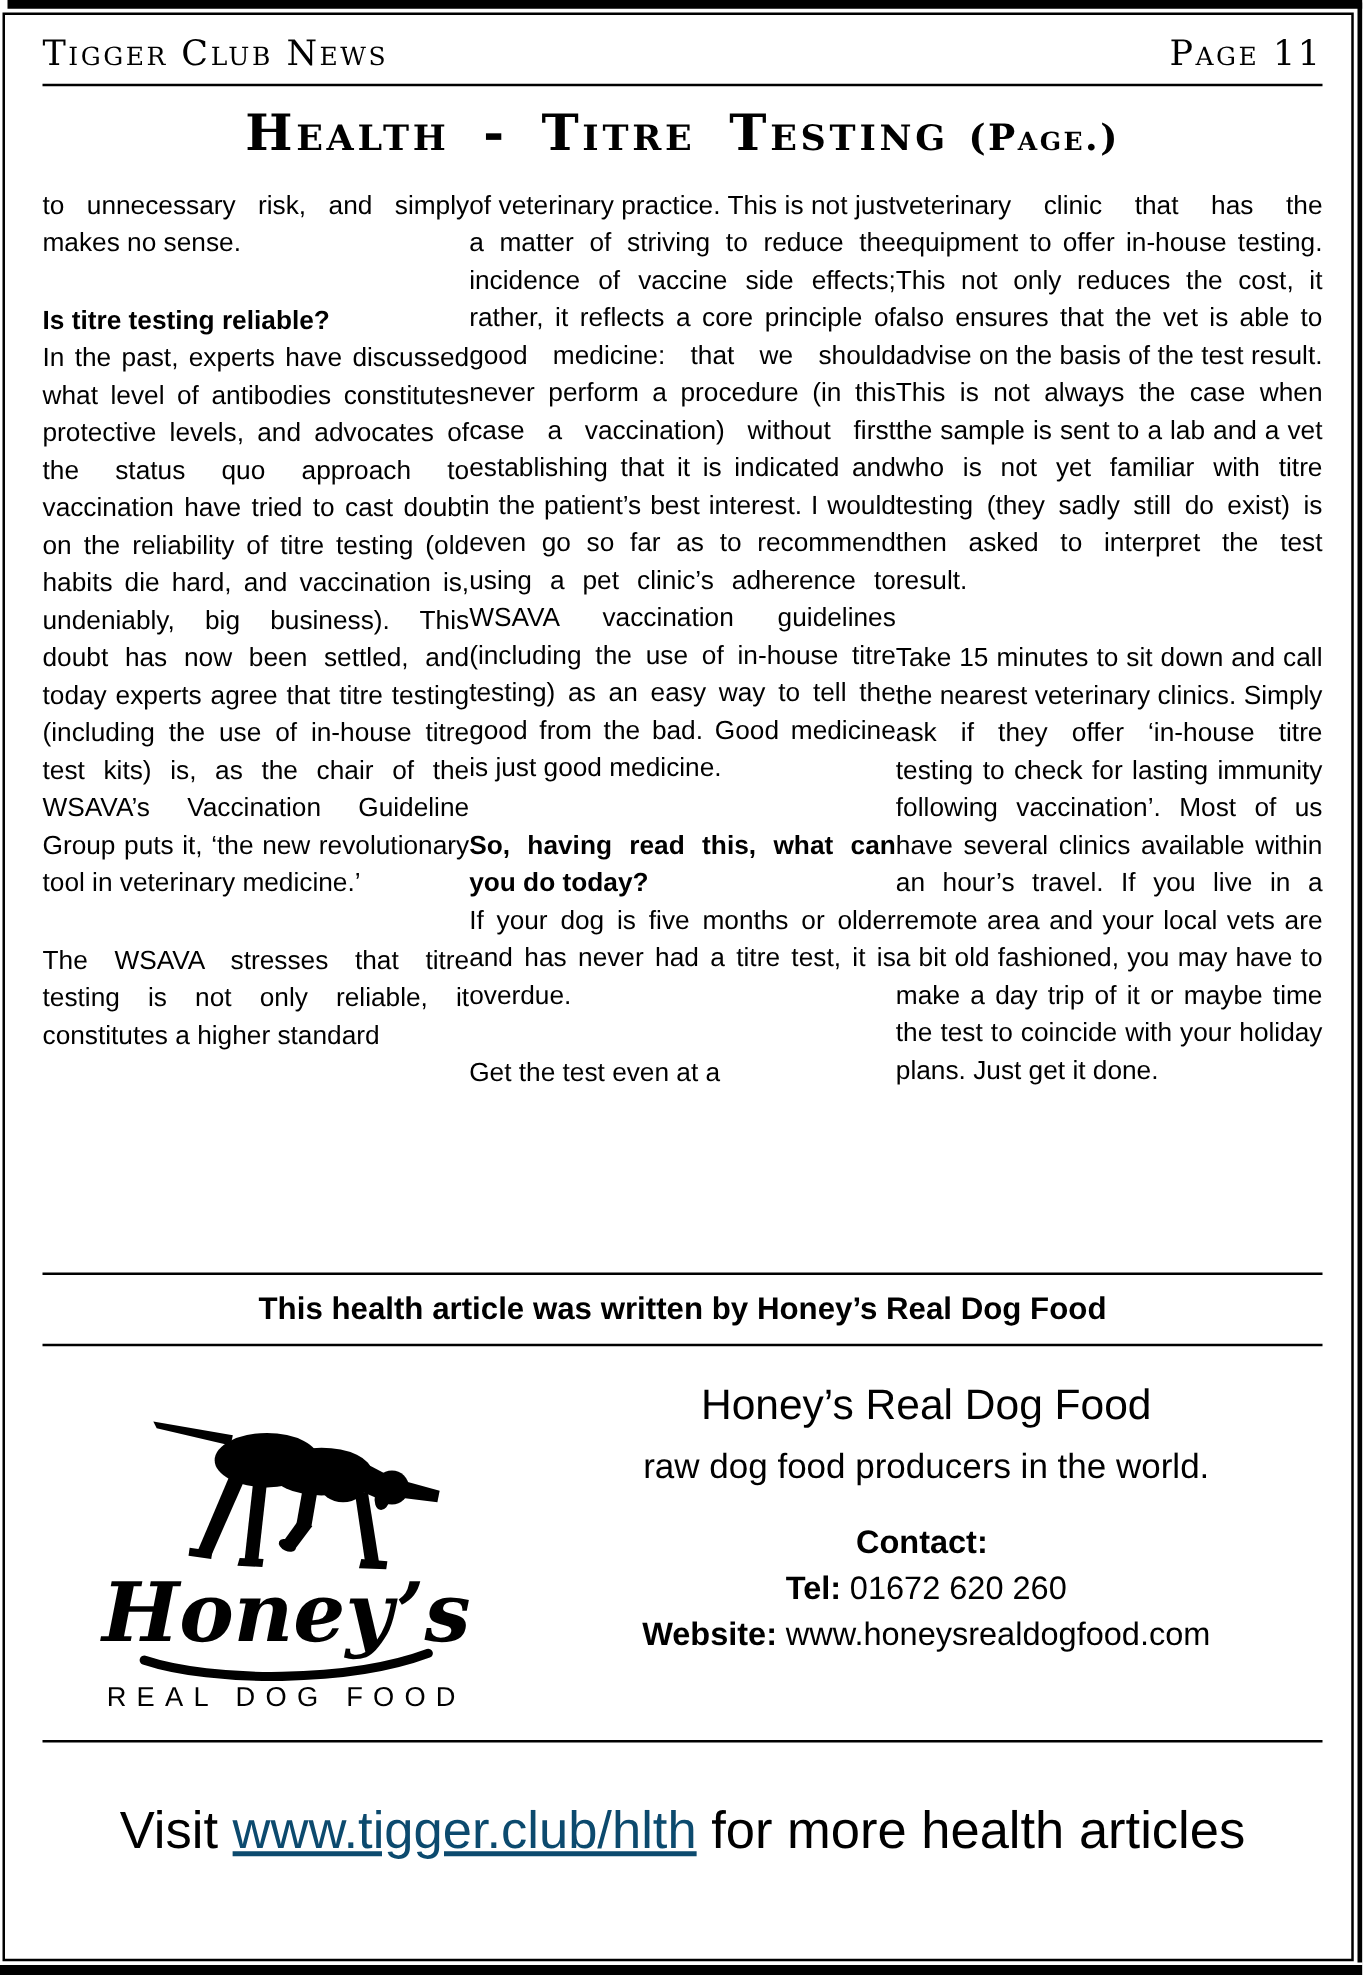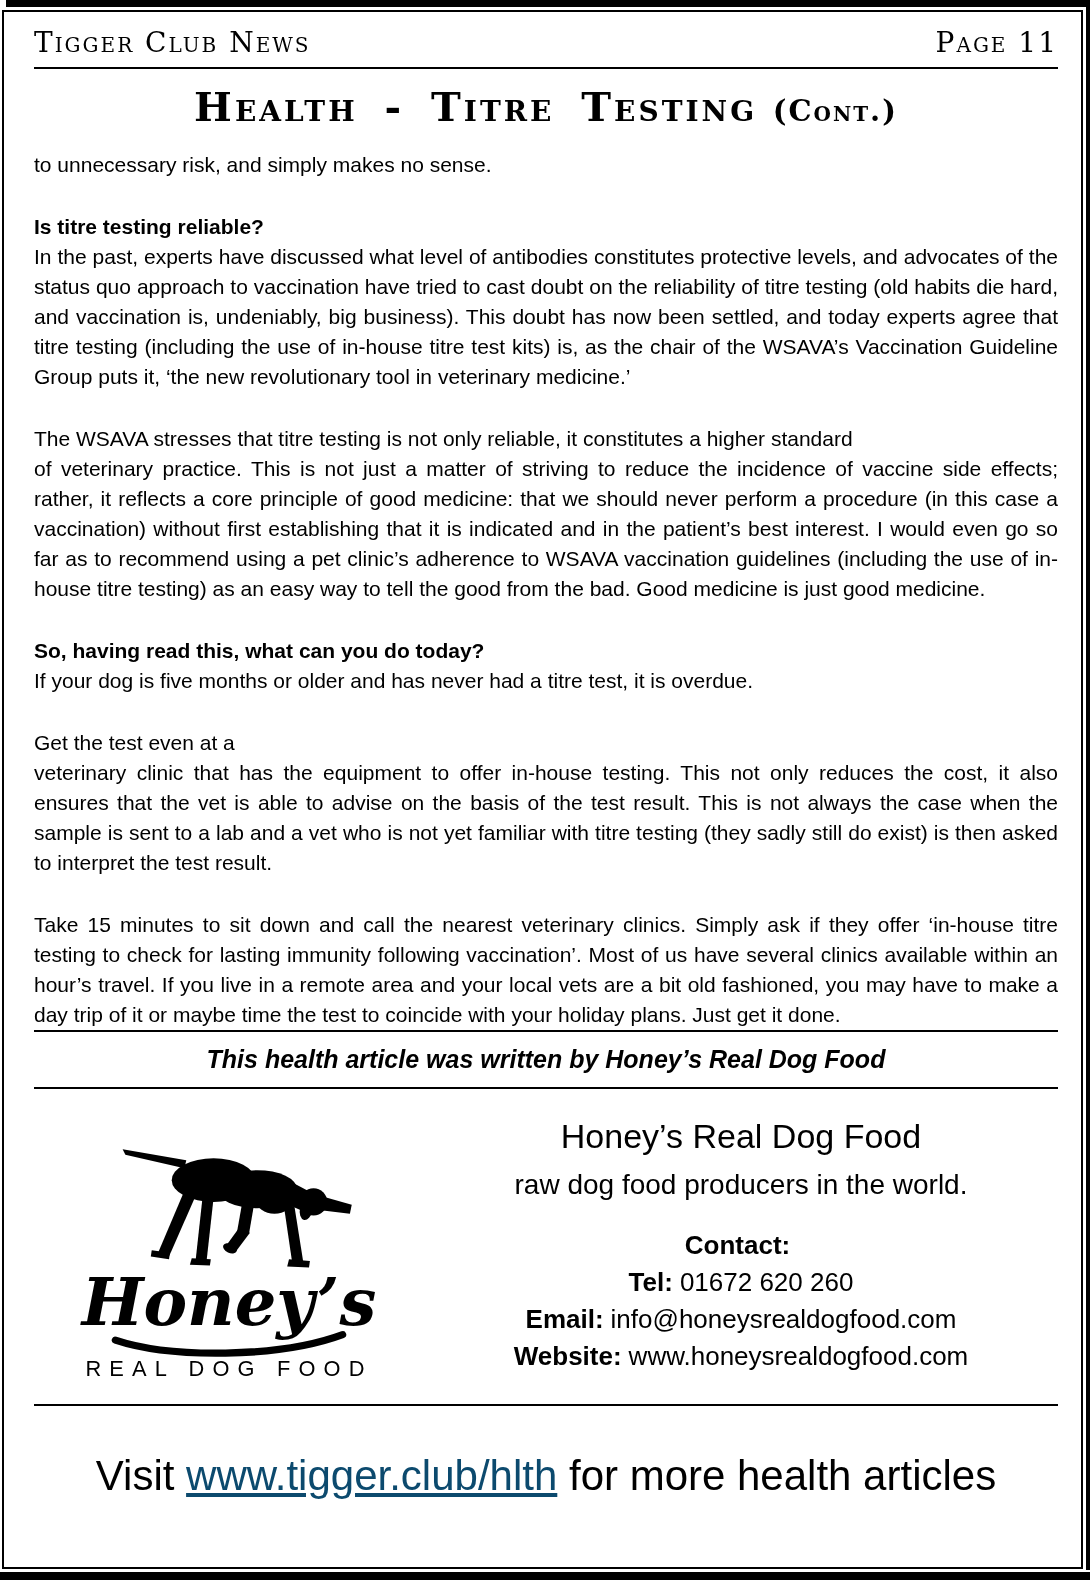--- a/index.html
+++ b/index.html
@@ -13,28 +13,28 @@
   .content{position:relative;padding:26px 32px 0 34px;}
   
   .masthead{display:flex;justify-content:space-between;align-items:flex-end;
             font-family:"DejaVu Serif",serif;font-variant:small-caps;font-size:28px;letter-spacing:2px;}
   .mast-rule{height:2px;background:#000;margin-top:8px;}
   
   .title-line{text-align:center;margin-top:14px;font-family:"DejaVu Serif",serif;font-variant:small-caps;font-weight:bold;}
   .title-main{font-size:40px;letter-spacing:3px;word-spacing:10px;}
   .title-cont{font-size:29px;letter-spacing:2px;margin-left:10px;}
   
-  .article{display:flex;margin-top:20px;min-height:868px;align-items:flex-start;flex-direction:column;}
+  .article{display:flex;margin-top:20px;min-height:868px;align-items:flex-start;}
   .col{flex:1;min-width:0;}
   .col p{margin:0 0 32px 0;font-size:21px;line-height:30px;text-align:justify;}
   .col p.h{font-weight:bold;margin-bottom:0;}
   .col p:last-child{margin-bottom:0;}
   
   .byline{border-top:2px solid #000;border-bottom:2px solid #000;margin-top:0;
-          text-align:center;font-weight:bold;font-size:25px;padding:13px 0;font-style:italic;}
+          text-align:center;font-weight:bold;font-size:25px;padding:13px 0;}
   
   .sponsor{display:flex;margin-top:26px;}
   .logo-block{width:390px;display:flex;justify-content:center;padding-top:14px;}
   .info-block{flex:1;text-align:center;padding-top:2px;}
   .sp-name{font-size:34px;margin:0 0 10px 0;}
   .sp-desc{font-size:28px;line-height:37px;margin:0;}
   .sp-contact{margin-top:24px;font-size:26px;line-height:37px;}
   .b{font-weight:bold;margin-right:7px;margin-top:28px;}
   .rule2{height:2px;background:#000;margin-top:20px;}
   
@@ -54,21 +54,21 @@
   <div class="content">
 
     <div class="masthead">
       <span>Tigger Club News</span>
       <span>Page 11</span>
     </div>
     <div class="mast-rule"></div>
 
     <div class="title-line">
       <span class="title-main">Health - Titre Testing</span>
-      <span class="title-cont">(Cont.)</span>
+      <span class="title-cont">(Page.)</span>
     </div>
 
     <div class="article">
       <div class="col">
           <p>to unnecessary risk, and simply makes no sense.</p>
           <p class="h">Is titre testing reliable?</p>
           <p>In the past, experts have discussed what level of antibodies constitutes protective levels, and advocates of the status quo approach to vaccination have tried to cast doubt on the reliability of titre testing (old habits die hard, and vaccination is, undeniably, big business). This doubt has now been settled, and today experts agree that titre testing (including the use of in-house titre test kits) is, as the chair of the WSAVA’s Vaccination Guideline Group puts it, ‘the new revolutionary tool in veterinary medicine.’</p>
           <p>The WSAVA stresses that titre testing is not only reliable, it constitutes a higher standard</p>
         </div>
       <div class="col">
@@ -124,23 +124,20 @@
         <p class="sp-name">Honey’s Real Dog Food</p>
         <p class="sp-desc">raw dog food producers in the world.</p>
         <div class="sp-contact">
           <div>
             <span class="b">Contact:</span>
           </div>
           <div>
             <span class="b">Tel:</span><span>01672 620 260</span>
           </div>
           <div>
-            <span class="b">Email:</span><span>info@honeysrealdogfood.com</span>
-          </div>
-          <div>
             <span class="b">Website:</span><span>www.honeysrealdogfood.com</span>
           </div>
         </div>
       </div>
     </div>
 
     <div class="rule2"></div>
 
     <div class="visit">
       <span>Visit</span>

